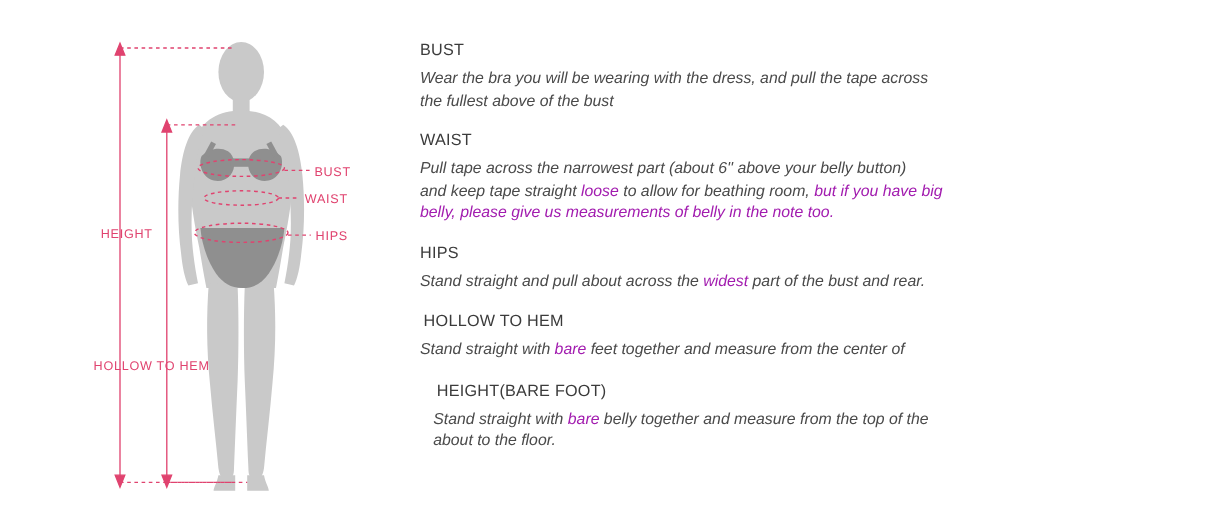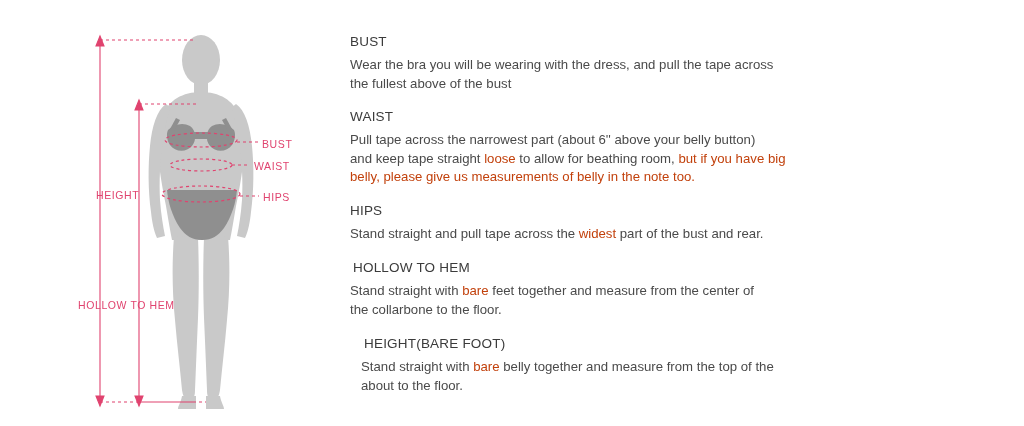--- a/index.html
+++ b/index.html
@@ -36,21 +36,21 @@
   .diagram-label {
     position: absolute;
     font-size: 10.5px;
     letter-spacing: 0.6px;
     color: #e0436f;
     white-space: nowrap;
   }
   .lbl-bust   { left: 262px; top: 138px; }
   .lbl-waist  { left: 254px; top: 160px; }
   .lbl-hips   { left: 263px; top: 191px; }
-  .lbl-height { left: 96px;  top: 189px; }
+  .lbl-height { left: 84px;  top: 189px; }
   .lbl-hollow { left: 78px;  top: 299px; }
 
   
   .text-panel {
     position: absolute;
     left: 350px;
     top: 34px;
     width: 660px;
   }
   .section { margin-bottom: 14px; }
@@ -59,22 +59,23 @@
     font-size: 13.5px;
     color: #3b3b3b;
     margin: 0 0 7px 0;
     letter-spacing: 0.2px;
   }
   .sec-body {
     font-size: 13.2px;
     line-height: 18.5px;
     color: #4a4a4a;
     margin: 0;
-  }
-  .hl { color: #c2410c; }
+    font-style: italic;
+  }
+  .hl { color: #a21caf; }
   .indent-title { padding-left: 3px; }
 
   
   .s-bust   { margin-bottom: 16px; }
   .s-waist  { margin-bottom: 16px; }
   .s-hips   { margin-bottom: 17px; }
   .s-hollow { margin-bottom: 17px; }
 </style>
 </head>
 <body>
@@ -204,25 +205,25 @@
       <div class="section s-bust">
         <div class="sec-title">BUST</div>
         <p class="sec-body"><span>Wear the bra you will be wearing with the dress, and pull the tape across</span><br><span>the fullest above of the bust</span></p>
       </div>
       <div class="section s-waist">
         <div class="sec-title">WAIST</div>
         <p class="sec-body"><span>Pull tape across the narrowest part (about 6'' above your belly button)</span><br><span>and keep tape straight </span><span class="hl">loose</span><span> to allow for beathing room, </span><span class="hl">but if you have big</span><br><span class="hl">belly, please give us measurements of belly in the note too.</span></p>
       </div>
       <div class="section s-hips">
         <div class="sec-title">HIPS</div>
-        <p class="sec-body"><span>Stand straight and pull tape across the </span><span class="hl">widest</span><span> part of the bust and rear.</span></p>
+        <p class="sec-body"><span>Stand straight and pull about across the </span><span class="hl">widest</span><span> part of the bust and rear.</span></p>
       </div>
       <div class="section s-hollow">
         <div class="sec-title indent-title">HOLLOW TO HEM</div>
-        <p class="sec-body"><span>Stand straight with </span><span class="hl">bare</span><span> feet together and measure from the center of</span><br><span>the collarbone to the floor.</span></p>
+        <p class="sec-body"><span>Stand straight with </span><span class="hl">bare</span><span> feet together and measure from the center of</span><br></p>
       </div>
       <div class="section ">
         <div class="sec-title indent-title">HEIGHT(BARE FOOT)</div>
         <p class="sec-body"><span>Stand straight with </span><span class="hl">bare</span><span> belly together and measure from the top of the</span><br><span>about to the floor.</span></p>
       </div>
     </div>
 
 </div>
 
 </body></html>

